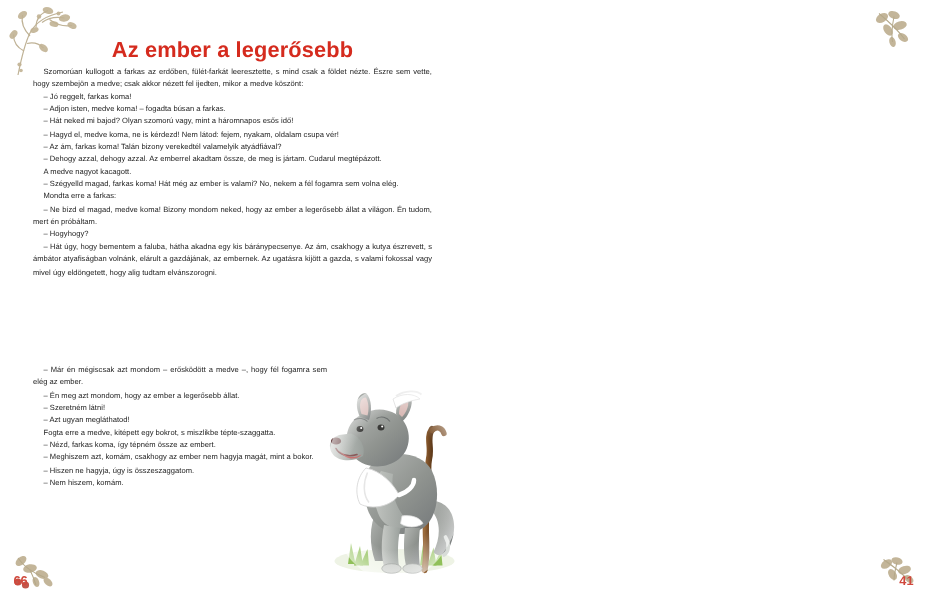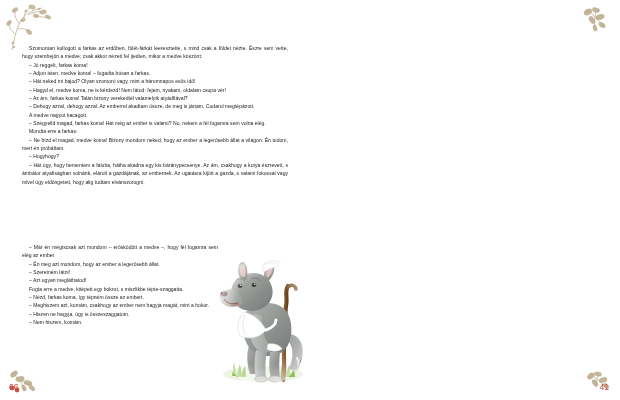--- a/index.html
+++ b/index.html
@@ -61,21 +61,21 @@
     left: 22px;
     top: 243px;
     width: 196px;
   }
 
   
   .folio {
     position: absolute;
     bottom: 8px;
     font-size: 8.5px;
-    font-weight: normal;
+    font-weight: bold;
     color: #d0483c;
     margin-top: 33px;
   }
   .folio-left  { left: 9px; }
   .folio-right { right: 11px; }
 
   
   .orn { position: absolute; pointer-events: none; }
   .orn-tl { left: 2px;  top: 2px;   width: 56px; height: 52px; }
   .orn-bl { left: 4px;  bottom: 4px; width: 34px; height: 28px; }
@@ -122,20 +122,21 @@
         <ellipse cx="27" cy="30" rx="3.4" ry="2.2" transform="rotate(40 27 30)"></ellipse>
         <ellipse cx="21" cy="18" rx="2.8" ry="1.8" transform="rotate(-20 21 18)"></ellipse>
         <ellipse cx="34" cy="14" rx="3.0" ry="1.9" transform="rotate(8 34 14)"></ellipse>
         <circle cx="24" cy="9" r="1.5"></circle>
         <circle cx="37" cy="7" r="1.3"></circle>
         <circle cx="11" cy="41" r="1.4"></circle>
         <circle cx="12" cy="45" r="1.2"></circle>
       </g>
     </svg>
 
+    <h1 class="story-title">Az ember a legerősebb</h1>
 
     <div class="col col-left-top">
       <p class="ind">Szomorúan kullogott a farkas az erdőben, fülét-farkát leeresztette, s mind csak a földet nézte. Észre sem vette, hogy szembejön a medve; csak akkor nézett fel ijedten, mikor a medve köszönt:</p>
       <p class="dash">– Jó reggelt, farkas koma!</p>
       <p class="dash">– Adjon isten, medve koma! – fogadta búsan a farkas.</p>
       <p class="dash">– Hát neked mi bajod? Olyan szomorú vagy, mint a háromnapos esős idő!</p>
       <p class="dash">– Hagyd el, medve koma, ne is kérdezd! Nem látod: fejem, nyakam, oldalam csupa vér!</p>
       <p class="dash">– Az ám, farkas koma! Talán bizony verekedtél valamelyik atyádfiával?</p>
       <p class="dash">– Dehogy azzal, dehogy azzal. Az emberrel akadtam össze, de meg is jártam. Cudarul megtépázott.</p>
       <p class="ind">A medve nagyot kacagott.</p>

